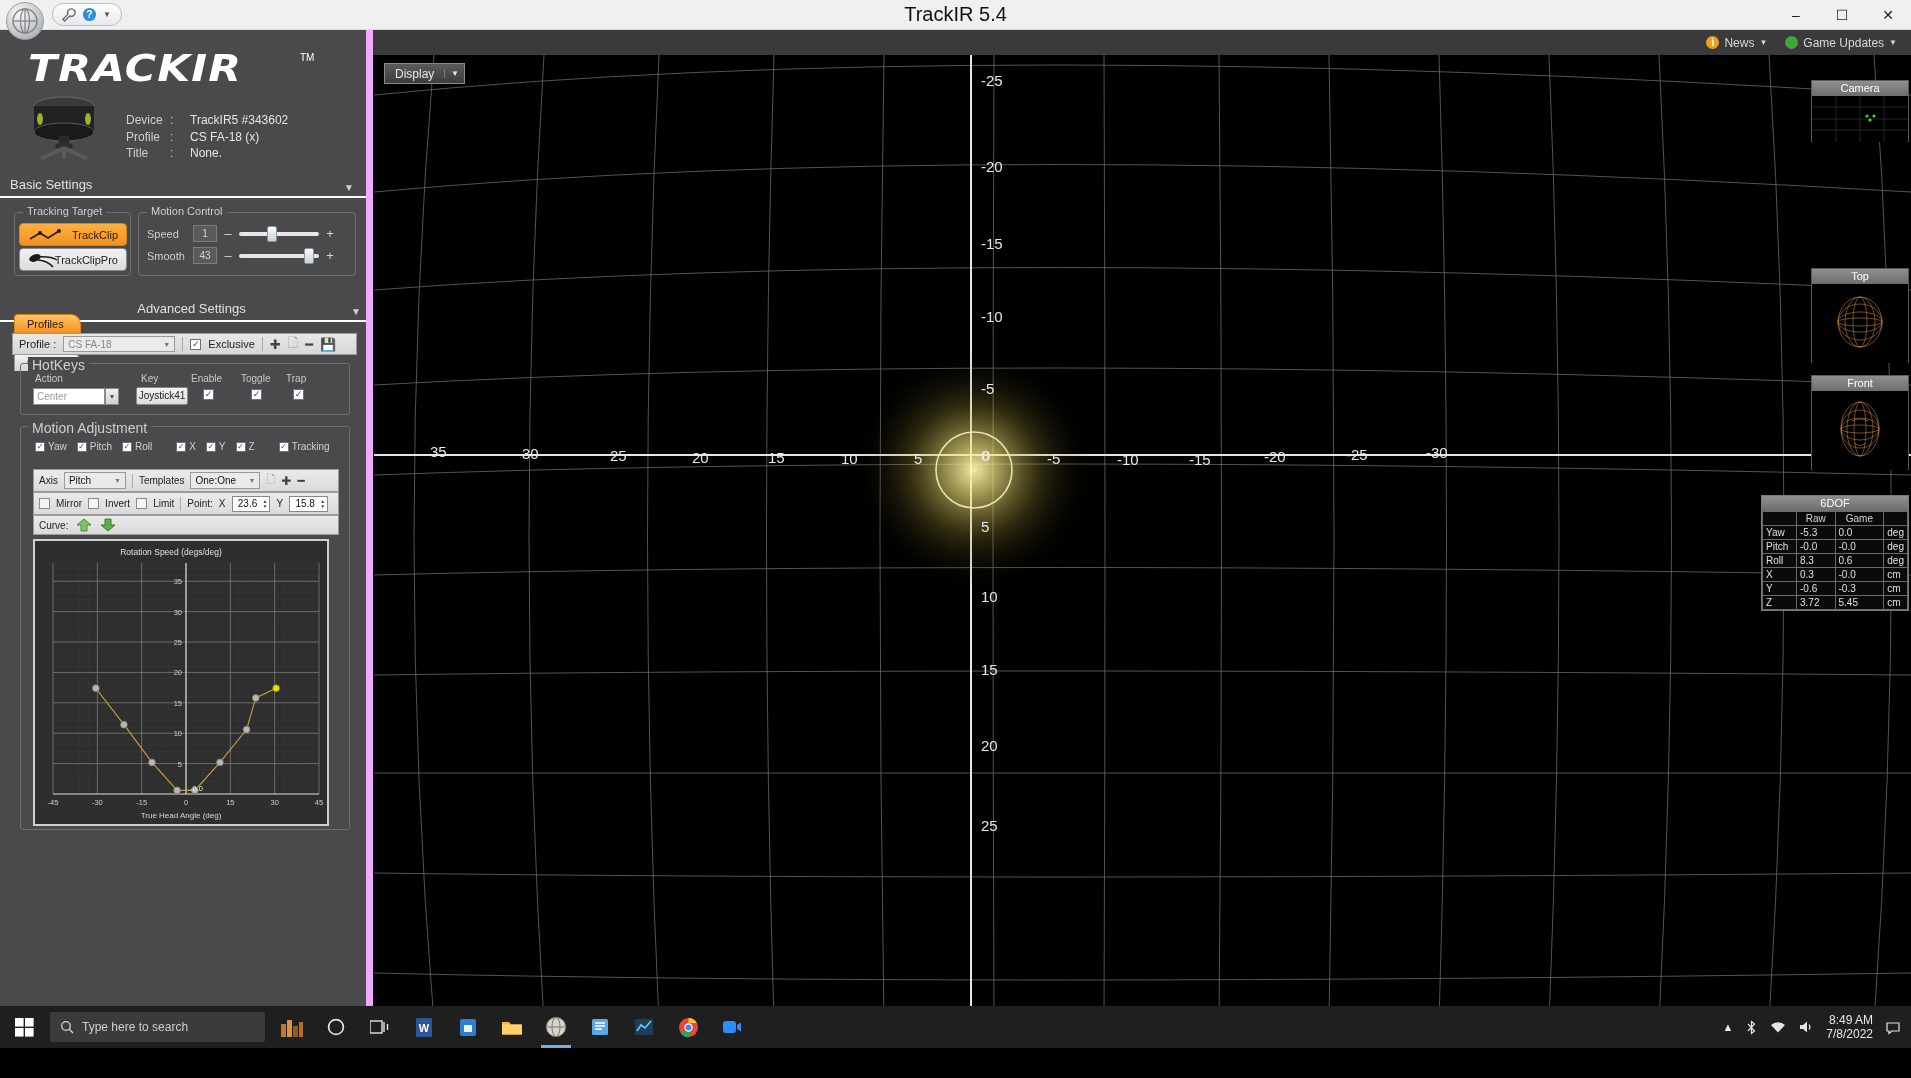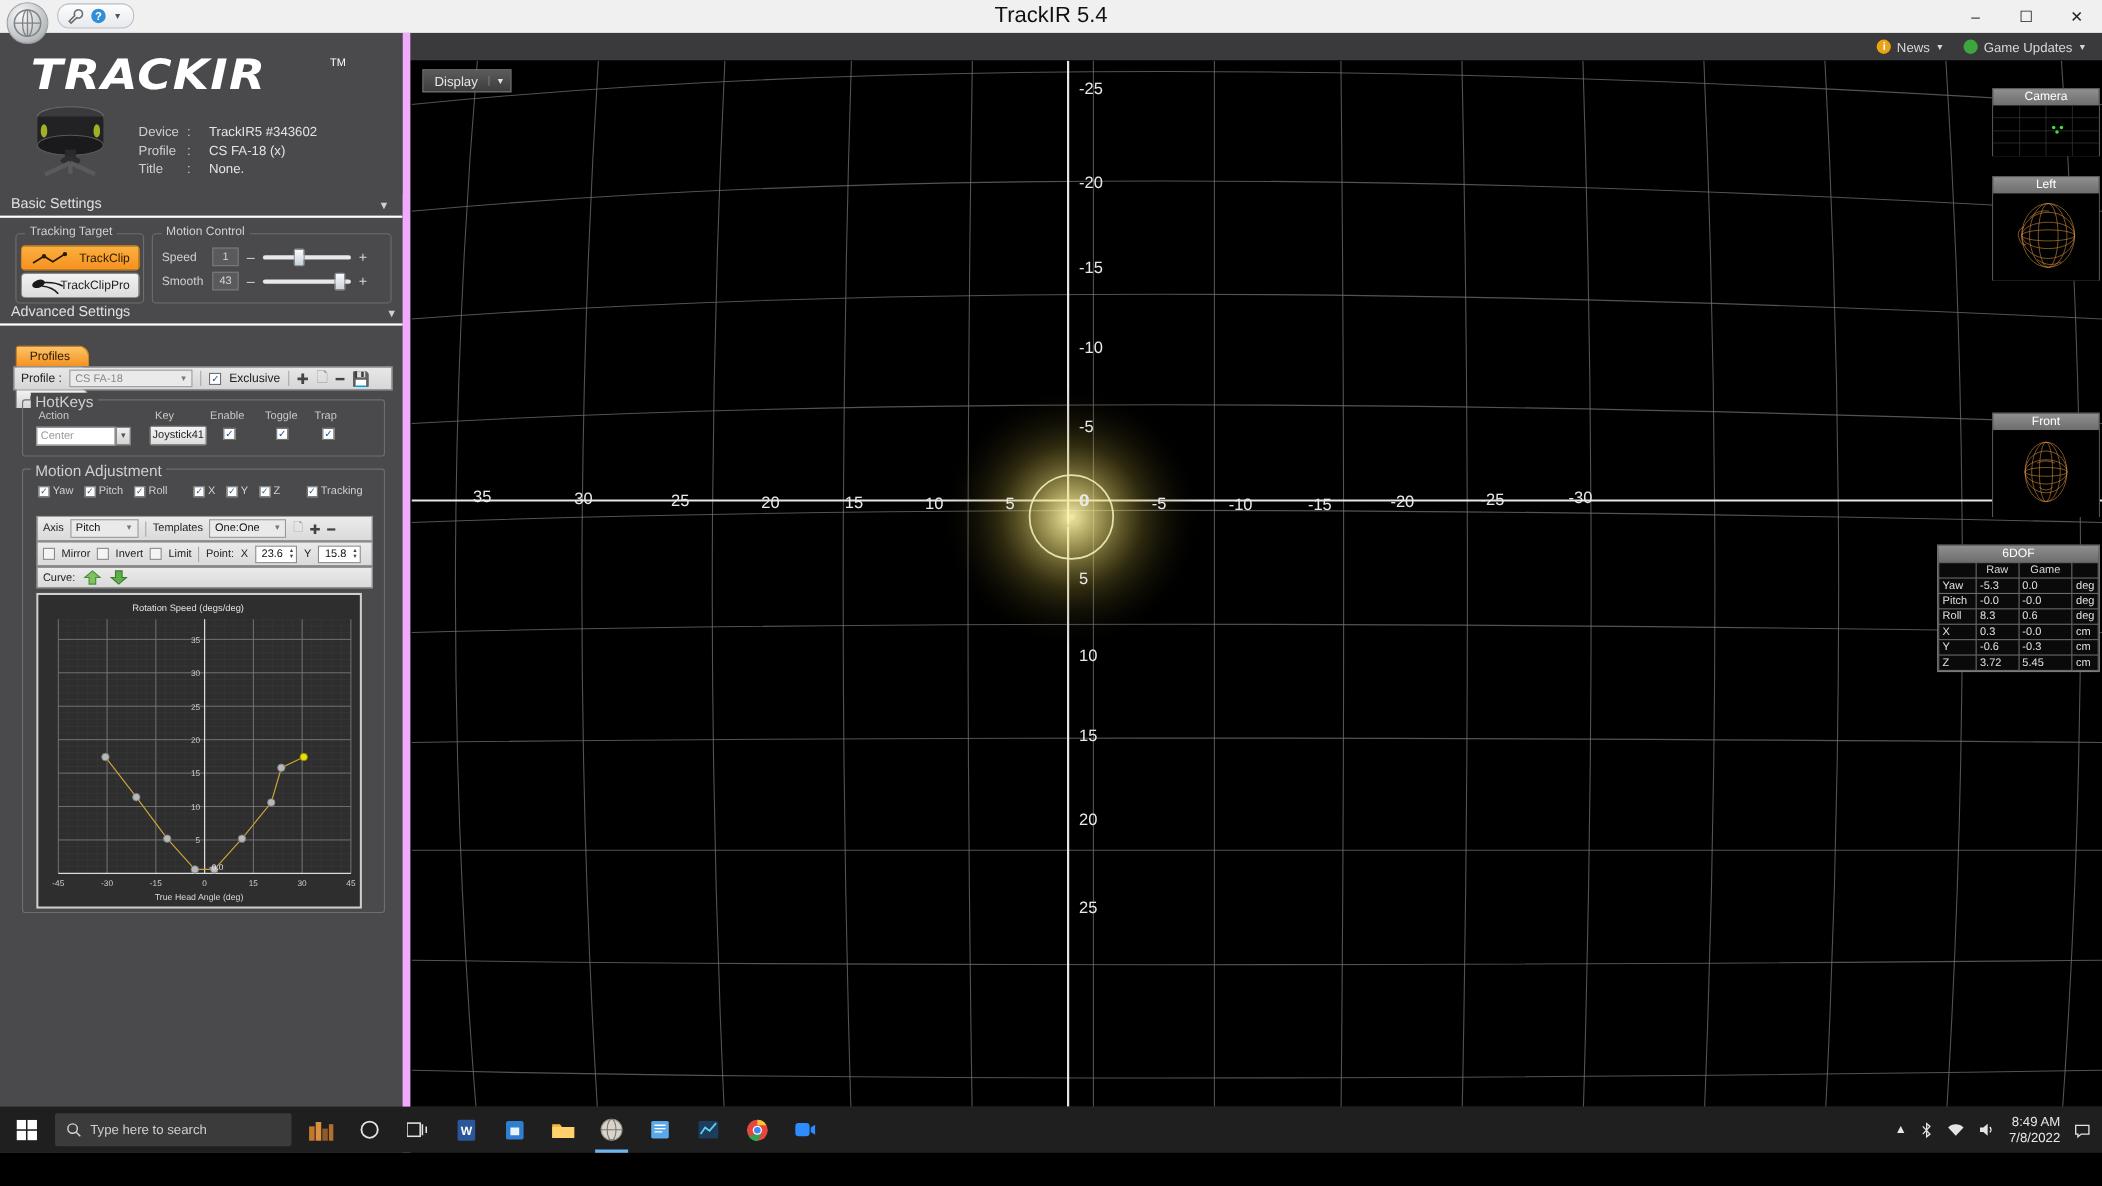--- a/index.html
+++ b/index.html
@@ -331,21 +331,21 @@
         <span class="lab">Smooth</span>
         <span class="num-box">43</span>
         <span class="minus">–</span>
         <span class="slider">
           <span class="knob" style="left:65px;"></span>
         </span>
         <span class="plus">+</span>
       </div>
     </div>
 
-    <div class="section-hdr" style="position:absolute; left:0; top:244px; width:373px;">
+    <div class="section-hdr" style="position:absolute; left:0; top:270px; width:373px;text-align:center;">
       <span>Advanced Settings</span>
       <span class="arrow">▼</span>
     </div>
 
     <div class="tabs" style="top:284px;flex-direction:column;">
       <div class="tab active">Profiles</div>
       <div class="tab">Titles</div>
       <div class="tab">Camera</div>
     </div>
 
@@ -685,39 +685,36 @@
               <line x1="48" y1="0" x2="48" y2="46"></line>
             <line x1="72" y1="0" x2="72" y2="46"></line>
           </g>
           <circle cx="55" cy="20" r="1.6" fill="#3fdc3f"></circle>
           <circle cx="62" cy="20" r="1.6" fill="#3fdc3f"></circle>
           <circle cx="58" cy="24" r="1.6" fill="#3fdc3f"></circle>
         </svg>
       </div>
     </div>
 
-    <div class="rpanel" style="top:105px; width:98px; height:95px;">
-      <div class="hdr">Left</div>
+
+    <div class="rpanel" style="top:213px; width:98px; height:95px;">
+      <div class="hdr">Top</div>
       <div class="body" style="height:79px;">
         <svg width="96" height="79" viewBox="0 0 96 79">
           <g fill="none" stroke="#d08a3a" stroke-width="0.55">
-            <ellipse cx="50" cy="38" rx="24" ry="29"></ellipse>
-            <ellipse cx="50" cy="38" rx="17" ry="29"></ellipse>
-            <ellipse cx="50" cy="38" rx="9" ry="29"></ellipse>
-            <ellipse cx="50" cy="38" rx="24" ry="21"></ellipse>
-            <ellipse cx="50" cy="38" rx="24" ry="12"></ellipse>
-            <ellipse cx="50" cy="38" rx="24" ry="5"></ellipse>
-            <path d="M28 30 q-8 4 -4 12 q2 6 6 4"></path>
-            <path d="M33 22 q8 -8 18 -6"></path>
-            <path d="M40 60 q10 8 22 2"></path>
+            <ellipse cx="48" cy="38" rx="22" ry="25"></ellipse>
+            <ellipse cx="48" cy="38" rx="15" ry="25"></ellipse>
+            <ellipse cx="48" cy="38" rx="7" ry="25"></ellipse>
+            <ellipse cx="48" cy="38" rx="22" ry="18"></ellipse>
+            <ellipse cx="48" cy="38" rx="22" ry="10"></ellipse>
+            <ellipse cx="48" cy="38" rx="22" ry="4"></ellipse>
           </g>
         </svg>
       </div>
     </div>
-
 
     <div class="rpanel" style="top:320px; width:98px; height:95px;">
       <div class="hdr">Front</div>
       <div class="body" style="height:79px;">
         <svg width="96" height="79" viewBox="0 0 96 79">
           <g fill="none" stroke="#d08a3a" stroke-width="0.55">
             <ellipse cx="48" cy="38" rx="19" ry="27"></ellipse>
             <ellipse cx="48" cy="38" rx="13" ry="27"></ellipse>
             <ellipse cx="48" cy="38" rx="6" ry="27"></ellipse>
             <ellipse cx="48" cy="38" rx="19" ry="19"></ellipse>

